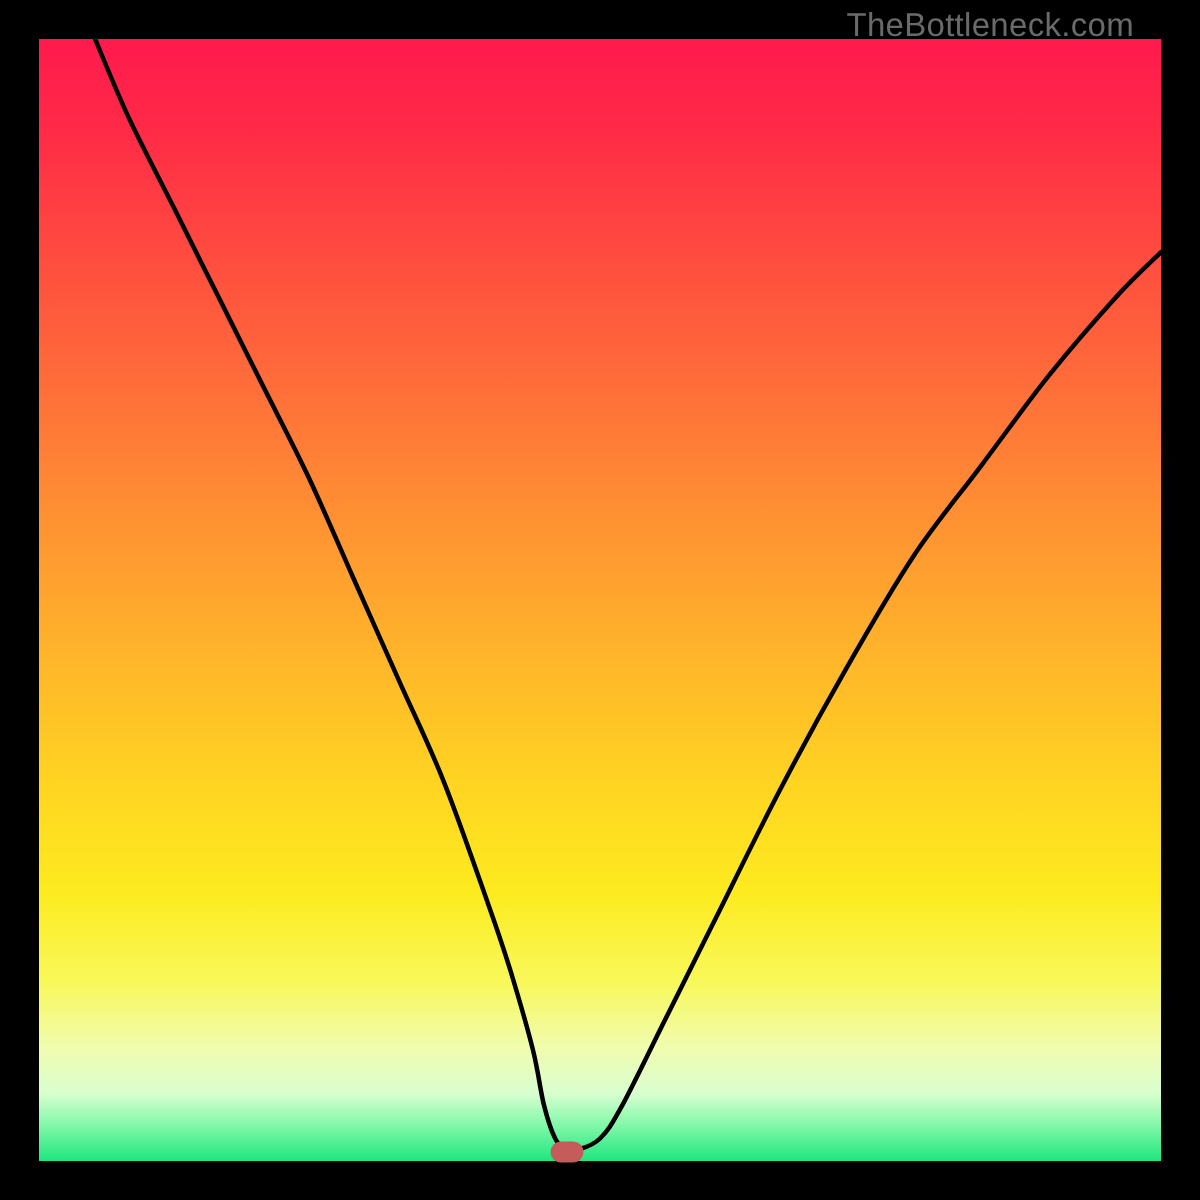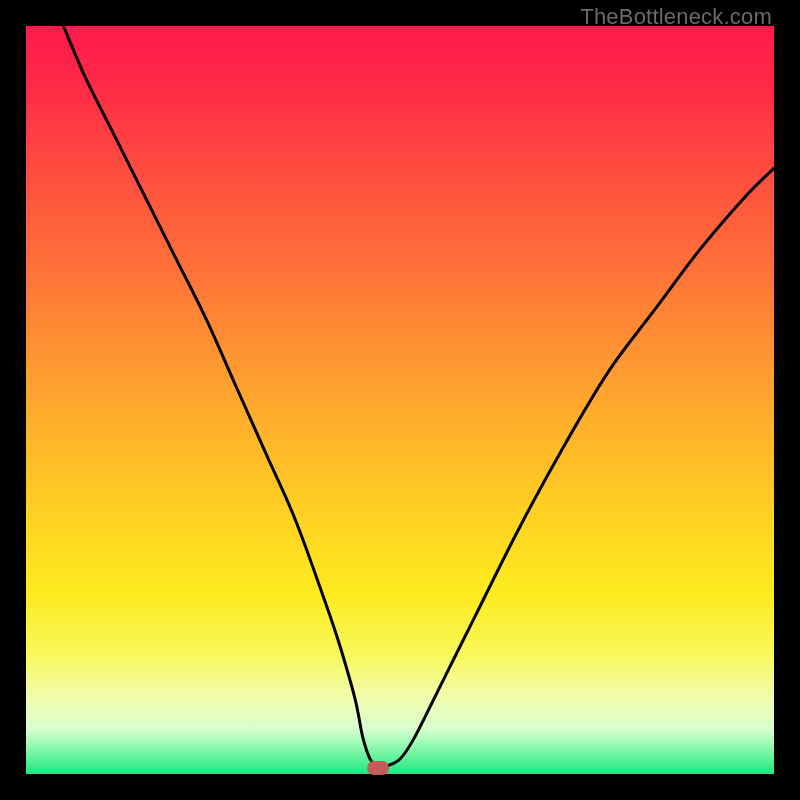--- a/index.html
+++ b/index.html
@@ -37,21 +37,21 @@
       #f8f85a 84%,
       #f0fcb0 90%,
       #d8ffd0 94%,
       #7cf7a6 97%,
       #1ee67f 100%
     );
   }
   .watermark {
     position: absolute;
     top: 4px;
-    right: 28px;
+    right: 44px;
     color: #6a6a6a;
     font-size: 22px;
     font-weight: 500;
     letter-spacing: 0.2px;
     user-select: none;
   }
   svg.curve {
     position: absolute;
     left: 26px;
     top: 26px;

